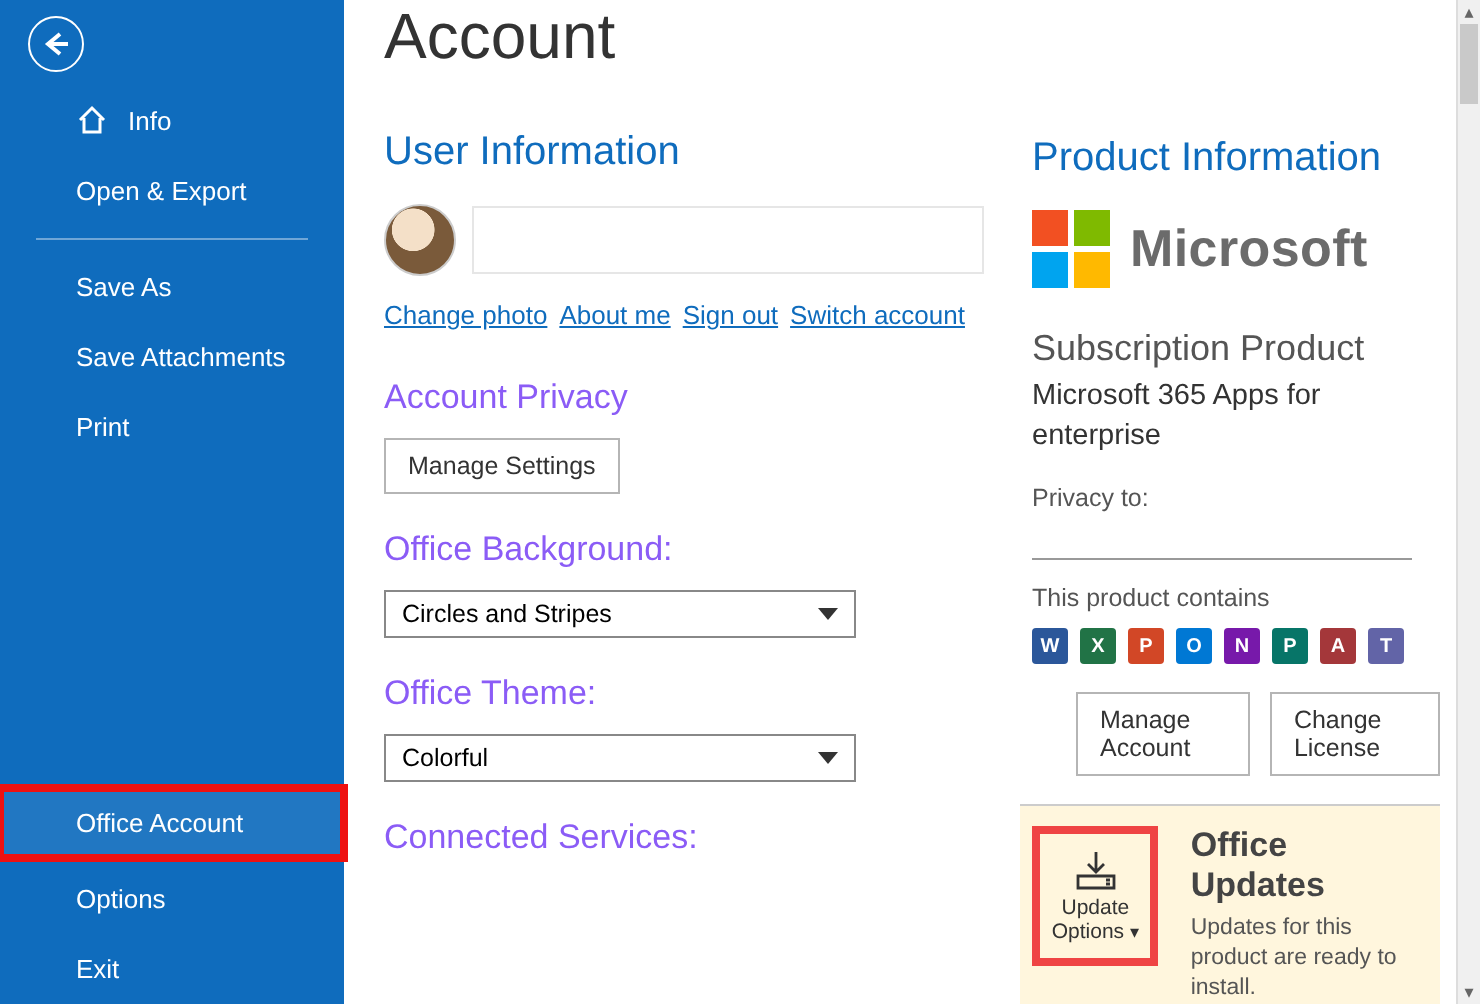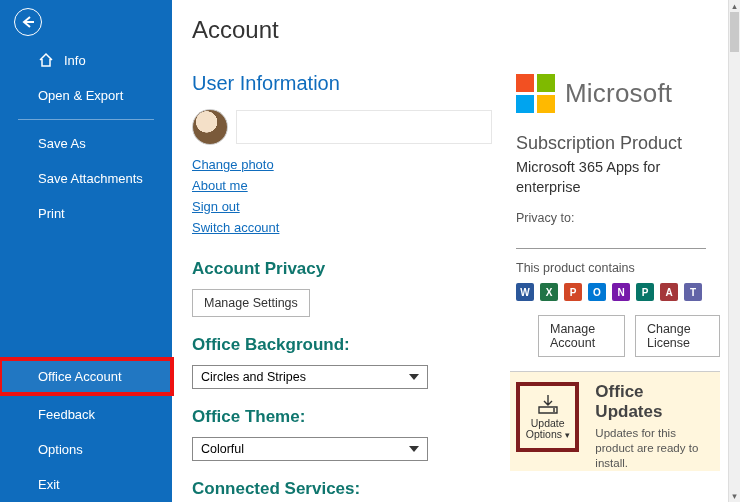--- a/index.html
+++ b/index.html
@@ -11,44 +11,44 @@
   .sb-item { padding: 10px 18px 10px 38px; cursor: pointer; position: relative; white-space: nowrap; }
   .sb-item.with-icon { display: flex; align-items: center; gap: 10px; }
   .sb-item.with-icon svg { width: 16px; height: 16px; stroke: #fff; fill: none; stroke-width: 1.5; }
   .sb-divider { height: 1px; background: rgba(255,255,255,0.4); margin: 6px 18px; }
   .sb-item.active-box { outline: 4px solid #e11; outline-offset: -2px; background: rgba(255,255,255,0.08); }
   .sb-underline { height:1px; background: rgba(255,255,255,0.7); margin: 0 18px 2px 18px; }
   .sb-spacer { flex: 1; }
   .content { flex: 1; padding: 0 0 0 20px; overflow: hidden; position: relative; display: flex; }
   .col-left { width: 300px; padding-top: 0; }
   .col-right { flex: 1; padding-left: 24px; padding-right: 8px; }
-  .page-title { font-size: 24px; font-weight: 300; color: #333; margin: 16px 0 28px 0; }
+  .page-title { font-size: 32px; font-weight: 300; color: #333; margin: 0 0 28px 0; }
   .section-h { font-size: 20px; color: #0f6cbd; font-weight: 400; margin-bottom: 14px; }
   .avatar-row { display: flex; align-items: center; gap: 8px; margin-bottom: 12px; }
   .avatar { width: 36px; height: 36px; border-radius: 50%; background: radial-gradient(circle at 40% 35%, #f4e0c8 0 35%, #7a5a3a 36% 100%); border: 1px solid #ccc; }
   .user-box { flex: 1; height: 34px; border: 1px solid #e6e6e6; }
-  .linklist { display: flex; flex-direction: column; gap: 6px; margin-bottom: 24px; }
+  .linklist { display: flex; flex-direction: row; gap: 6px; margin-bottom: 24px; }
   .linklist a { color: #0f6cbd; font-size: 13px; text-decoration: underline; cursor: pointer; width: fit-content; }
-  .sub-h { font-size: 17px; color: #0f766e; font-weight: 700; margin-bottom: 10px; }
+  .sub-h { font-size: 17px; color: #8b5cf6; font-weight: 400; margin-bottom: 10px; }
   .btn { border: 1px solid #b5b5b5; background: #fff; color: #333; font-size: 12.5px; padding: 6px 11px; cursor: pointer; display: inline-block; }
   .select { border: 1px solid #888; background: #fff; font-size: 12.5px; padding: 4px 8px; width: 236px; height: 24px; display: flex; align-items: center; justify-content: space-between; cursor: pointer; }
   .select svg { width: 10px; height: 10px; fill: #333; }
   .ms-logo { display: flex; align-items: center; gap: 10px; margin: 6px 0 20px 0; }
   .ms-squares { display: grid; grid-template-columns: 18px 18px; grid-template-rows: 18px 18px; gap: 3px; }
   .sq { width: 18px; height: 18px; }
   .sq.r { background: #f25022; } .sq.g { background: #7fba00; }
   .sq.b { background: #00a4ef; } .sq.y { background: #ffb900; }
-  .ms-word { font-size: 26px; color: #6b6b6b; font-weight: 400; letter-spacing: 0.2px; }
+  .ms-word { font-size: 26px; color: #6b6b6b; font-weight: 700; letter-spacing: 0.2px; }
   .label { font-size: 12.5px; color: #555; margin-bottom: 4px; }
   .thin-input { height: 20px; border-bottom: 1px solid #999; width: 190px; margin-bottom: 12px; }
   .app-icons { display: flex; gap: 6px; margin: 8px 0 14px 0; flex-wrap: nowrap; }
   .app-icon { width: 18px; height: 18px; border-radius: 2px; display: flex; align-items: center; justify-content: center; font-size: 10px; font-weight: 700; color: #fff; }
   .btn-row { display: flex; gap: 10px; margin-bottom: 14px; margin-left: 22px; }
   .update-panel { border-top: 1px solid #ccc; display: flex; gap: 16px; padding: 10px 0 0 0; background: #fff6dd; margin-left: -6px; padding-left: 6px; padding-right: 6px;}
-  .update-btn { width: 64px; height: 70px; border: 4px solid #7f1d1d; display: flex; flex-direction: column; align-items: center; justify-content: center; gap: 3px; cursor: pointer; background:#fff6dd;}
+  .update-btn { width: 64px; height: 70px; border: 4px solid #ef4444; display: flex; flex-direction: column; align-items: center; justify-content: center; gap: 3px; cursor: pointer; background:#fff6dd;}
   .update-btn svg { width: 26px; height: 22px; stroke: #333; fill: none; stroke-width: 1.4; }
   .update-btn .lbl { font-size: 10.5px; color: #333; text-align: center; line-height: 1.1; }
   .update-btn .chev { font-size: 9px; }
   .update-text .t1 { font-size: 17px; color: #444; margin-bottom: 4px; font-weight: bold; }
   .update-text .t2 { font-size: 11.5px; color: #555; line-height: 1.3; max-width: 120px; }
   .sect-gap { height: 18px; }
   .vscroll { position: absolute; right: 0; top: 0; width: 12px; height: 502px; background: #f0f0f0; border-left: 1px solid #ddd; }
   .vscroll .thumb { position: absolute; left: 1px; right: 1px; top: 0; height: 40px; background: #c9c9c9; }
   .vscroll .arr { position: absolute; left: 0; right: 0; height: 12px; display:flex; align-items:center; justify-content:center; font-size:9px; color:#666;}
   .vscroll .arr.top { top:0; } .vscroll .arr.bot { bottom:0; }
@@ -73,21 +73,20 @@
       <span>Info</span>
     </div>
     <div class="sb-item"><span>Open &amp; Export</span></div>
     <div class="sb-divider"></div>
     <div class="sb-item"><span>Save As</span></div>
     <div class="sb-item"><span>Save Attachments</span></div>
     <div class="sb-item"><span>Print</span></div>
     <div class="sb-spacer"></div>
     <div class="sb-item active-box"><span>Office Account</span></div>
     <div class="sb-underline"></div>
-    <div class="sb-item"><span>Feedback</span></div>
     <div class="sb-item"><span>Options</span></div>
     <div class="sb-item"><span>Exit</span></div>
   </div>
 
   <div class="content">
     <div class="col-left">
       <div class="page-title">Account</div>
 
       <div class="section-h">User Information</div>
       <div class="avatar-row">
@@ -121,20 +120,21 @@
             <path d="M0 2 L5 8 L10 2 Z"></path>
           </svg>
       </div>
 
       <div class="sect-gap"></div>
       <div class="sub-h">Connected Services:</div>
     </div>
 
     <div class="col-right">
       <div style="height:68px"></div>
+      <div class="section-h">Product Information</div>
       <div class="ms-logo">
         <div class="ms-squares">
           <div class="sq r"></div>
             <div class="sq g"></div>
             <div class="sq b"></div>
             <div class="sq y"></div>
         </div>
         <div class="ms-word">Microsoft</div>
       </div>
 

